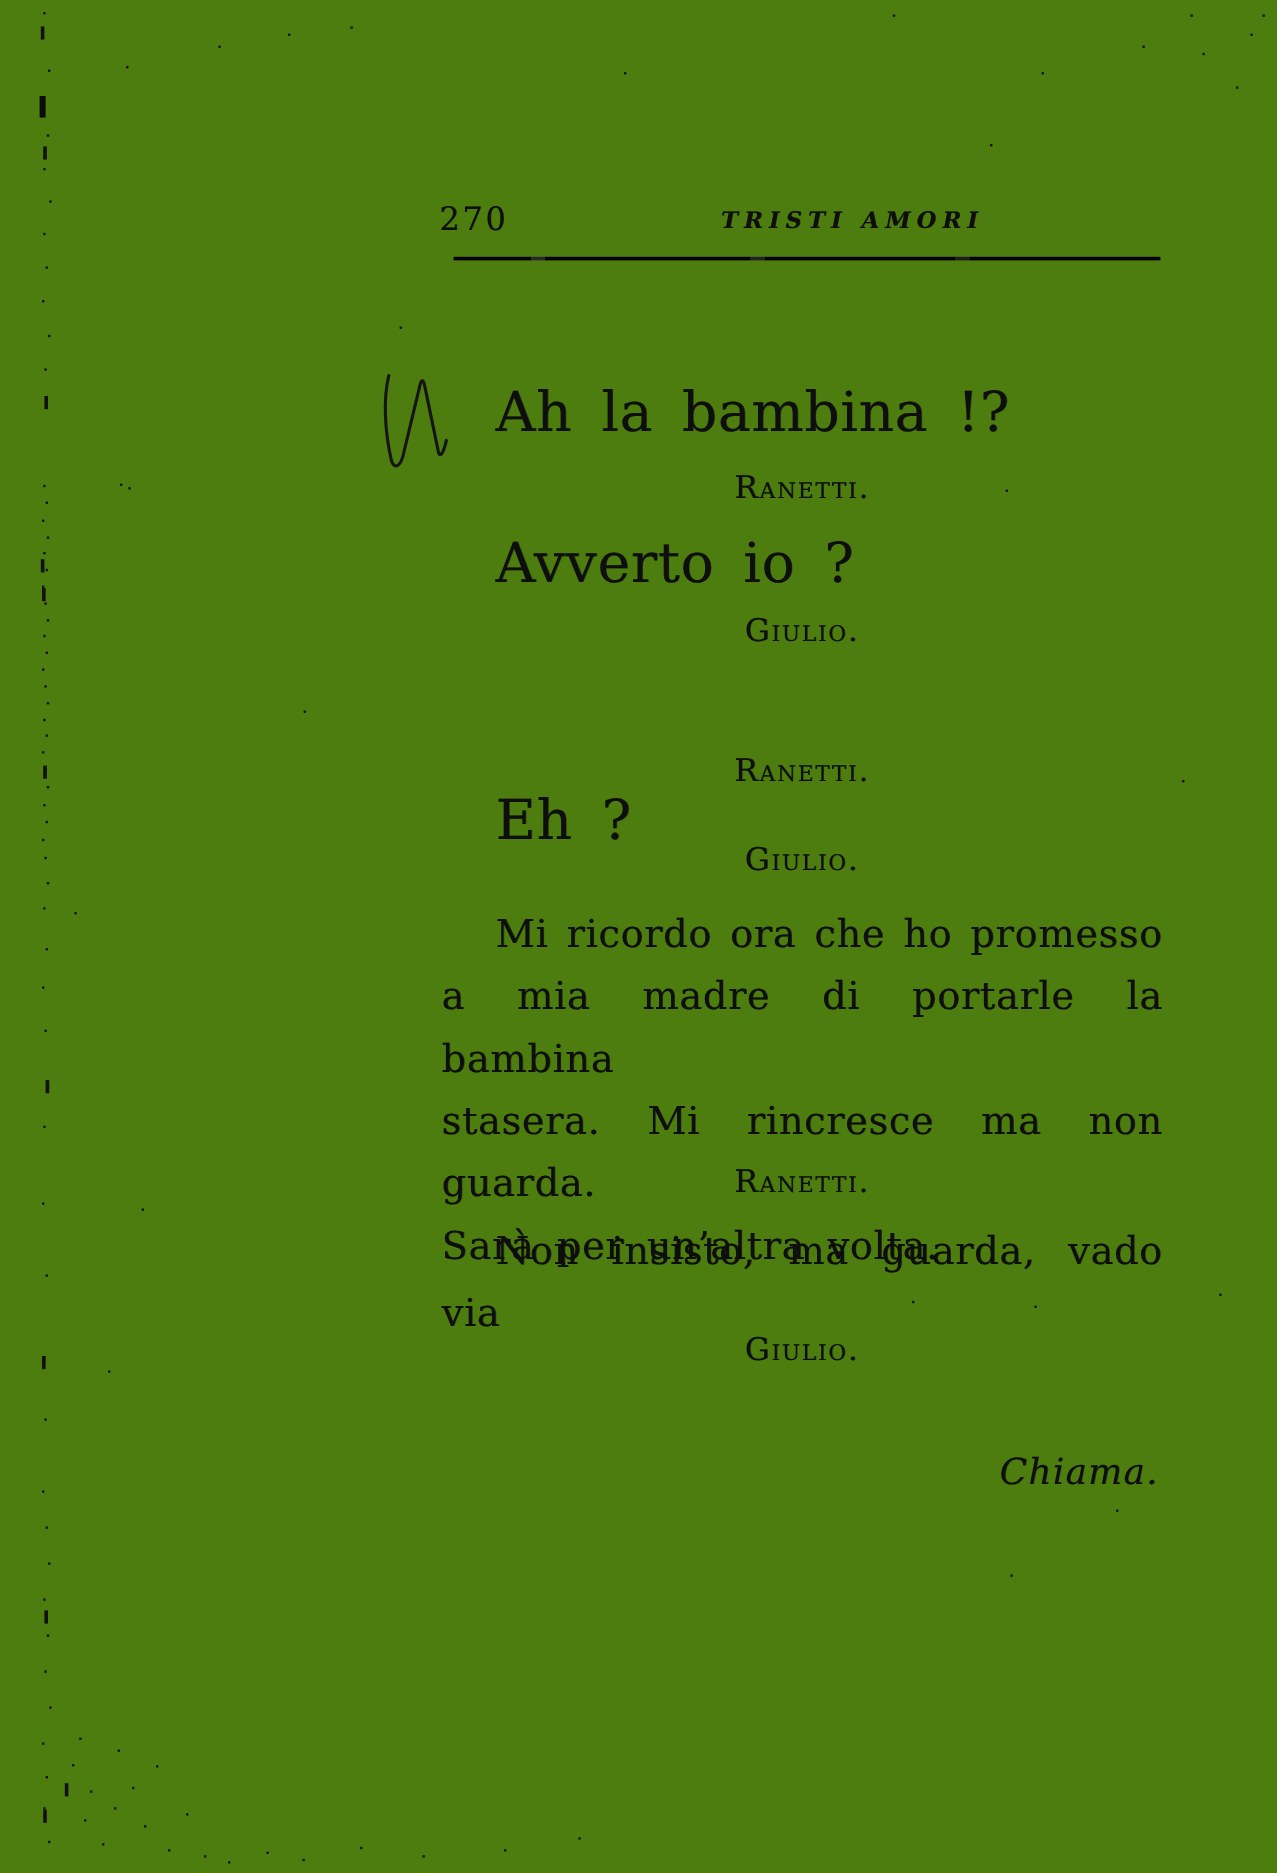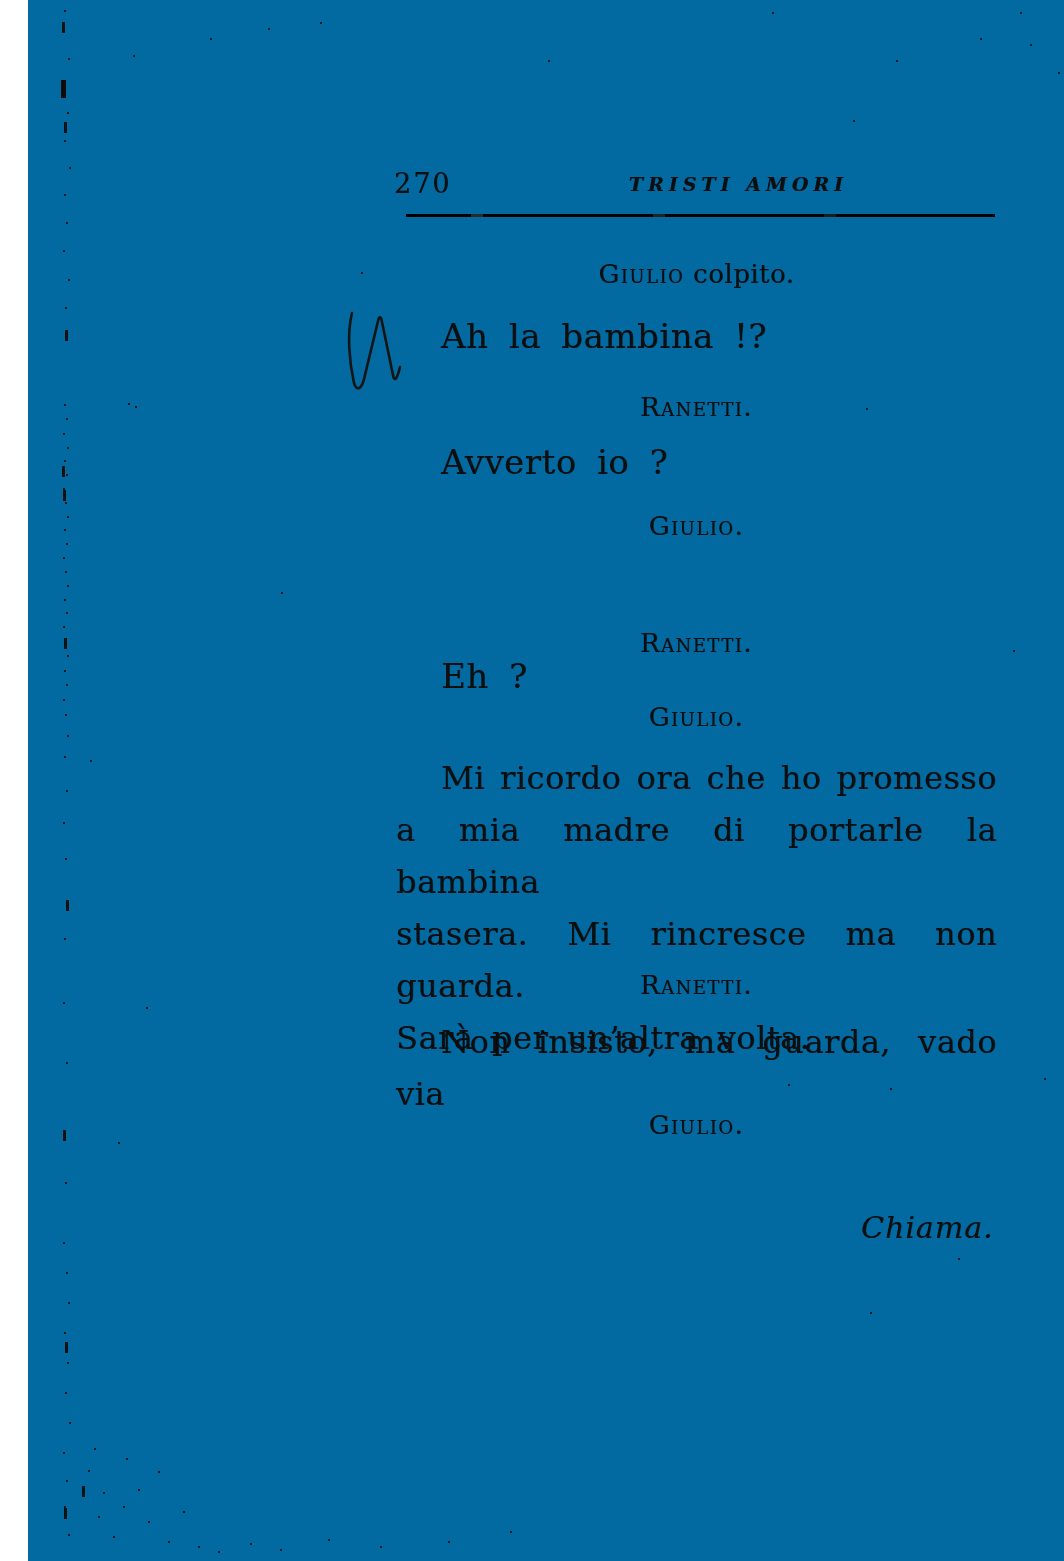--- a/index.html
+++ b/index.html
@@ -1,37 +1,37 @@
 <!DOCTYPE html>
 <html><head>
 <meta charset="utf-8">
 <style>
   html,body{margin:0;padding:0;}
   body{
     width:1064px;height:1561px;background:#ffffff;
     font-family:"DejaVu Serif", serif;color:#0e0e0e;
     position:relative;overflow:hidden;
   }
-  .page{position:absolute;inset:0;background:#0369a1;margin-left:28px;}
+  .page{position:absolute;inset:0;background:#4d7c0f;}
   .t{position:absolute;white-space:nowrap;
      text-shadow:0.5px 0 0 rgba(0,0,0,0.45);}
   
   .pagenum{left:366px;top:168px;font-size:27px;letter-spacing:2px;}
   .running{left:590px;top:173px;width:230px;text-align:right;
            font-size:19px;letter-spacing:5px;font-weight:bold;
            text-shadow:0.4px 0 0 rgba(0,0,0,0.5);font-style:italic;}
   .rule{position:absolute;left:378px;top:214px;width:589px;height:3px;
         background:linear-gradient(90deg,#000 0 11%,#2a2a2a 11% 13%,#000 13% 42%,#222 42% 44%,#000 44% 71%,#1c1c1c 71% 73%,#000 73% 100%);}
   
   .centercol{left:368px;width:601px;text-align:center;}
   .direction{font-size:26px;letter-spacing:0.5px;}
   .smallcaps{font-variant:small-caps;letter-spacing:1.5px;}
   .speaker{font-variant:small-caps;font-size:26px;letter-spacing:1.5px;}
   
-  .line{left:413px;font-size:34px;word-spacing:9px;letter-spacing:0.5px;}
+  .line{left:413px;font-size:46px;word-spacing:9px;letter-spacing:0.5px;}
   .para{position:absolute;left:368px;width:601px;font-size:32px;
         line-height:52px;word-spacing:2px;letter-spacing:0.5px;
         text-shadow:0.5px 0 0 rgba(0,0,0,0.45);}
   .pl{text-align:justify;text-align-last:justify;}
   .pl.first{text-indent:45px;}
   .pl.last{text-align:left;text-align-last:left;word-spacing:8px;}
   .closing{left:833px;top:1210px;font-size:30px;letter-spacing:1px;font-style:italic;}
   
   .mark{position:absolute;left:310px;top:303px;}
   
@@ -76,23 +76,20 @@
 <div class="page">
 
   <div class="noise"></div>
   <div class="noise-dash"></div>
   <div class="noise-blob"></div>
 
   <div class="t pagenum">270</div>
   <div class="t running">TRISTI AMORI</div>
   <div class="rule"></div>
 
-  <div class="t centercol direction" style="top:259px;">
-    <span class="smallcaps">Giulio</span><span> </span><span>colpito.</span>
-  </div>
 
   <svg class="mark" width="72" height="100" viewBox="0 0 72 100">
     <path d="M 14 10 C 9 30, 11 58, 16 80 C 18 88, 24 88, 27 72 L 40 18 C 41 13, 43 13, 44 19 L 55 72 C 56 79, 59 77, 62 64" fill="none" stroke="#151515" stroke-width="2.6" stroke-linecap="round"></path>
   </svg>
 
   <div class="t line" style="top:316px;">Ah la bambina !?</div>
 
   <div class="t centercol speaker" style="top:392px;">Ranetti.</div>
 
   <div class="t line" style="top:442px;">Avverto io ?</div>

